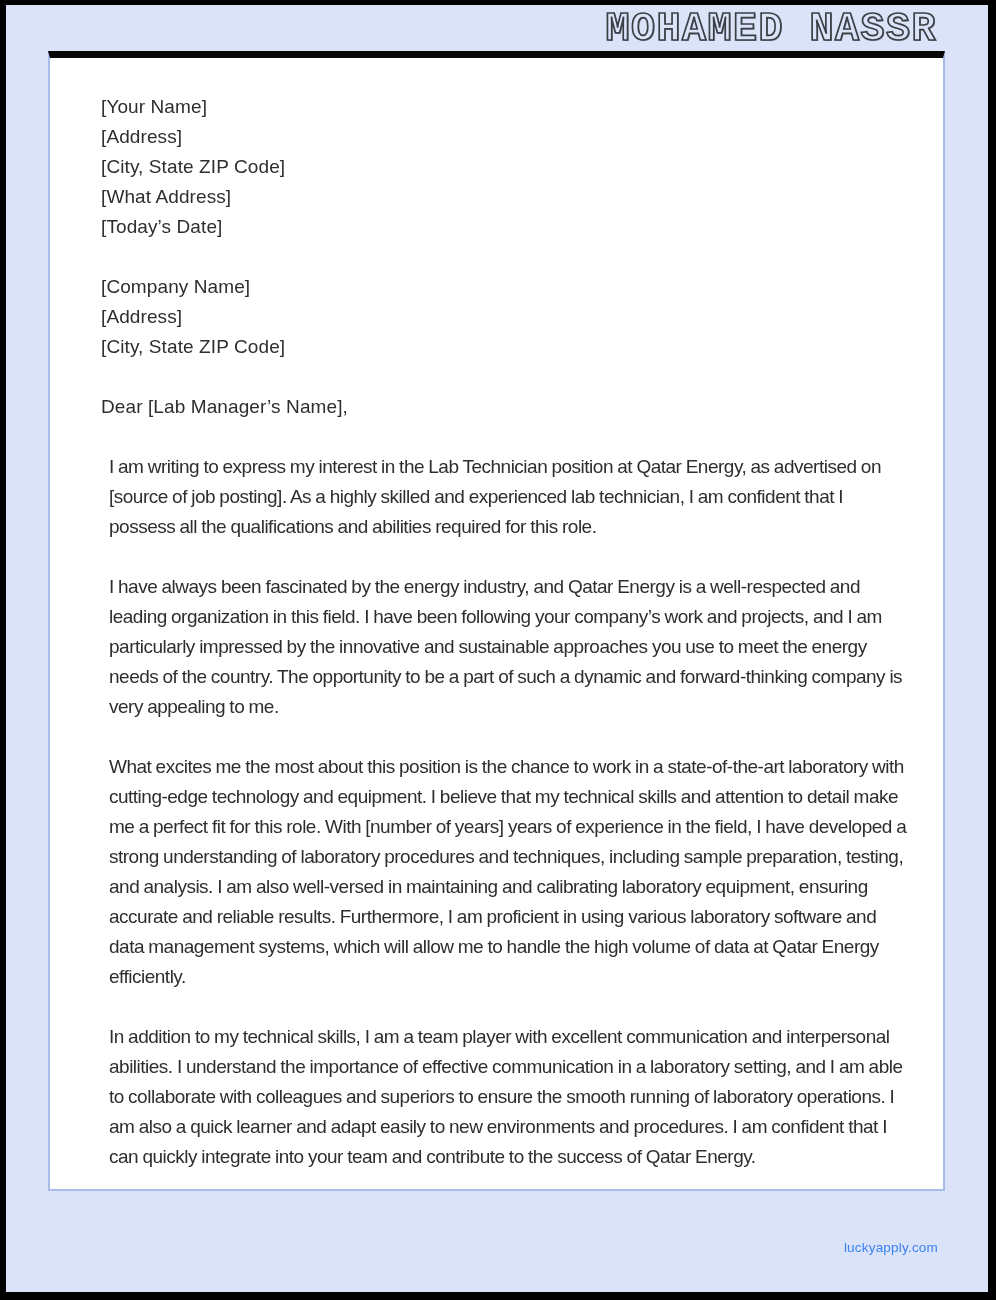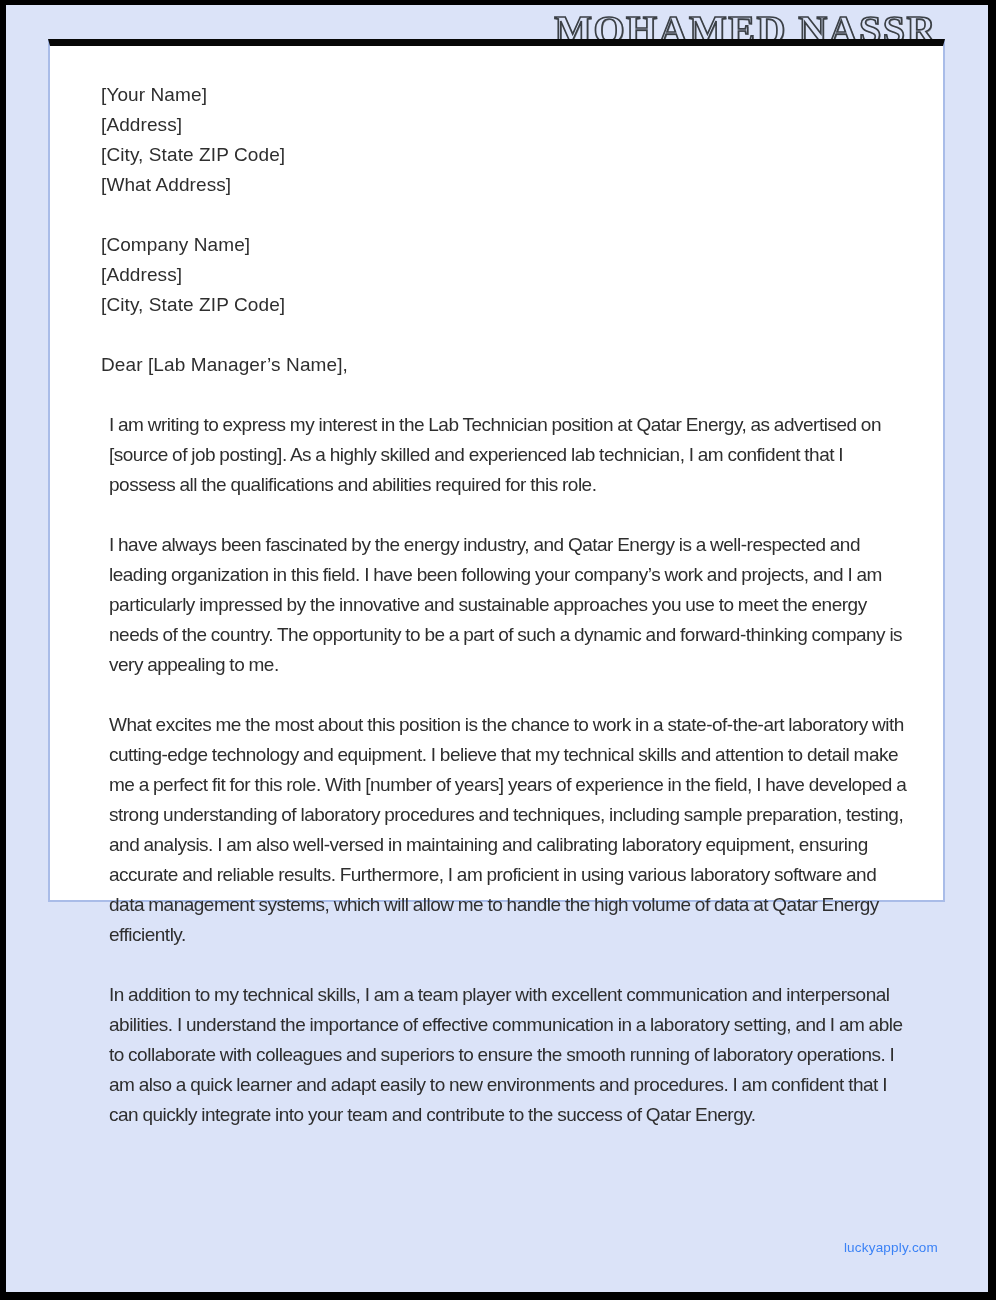--- a/index.html
+++ b/index.html
@@ -12,35 +12,35 @@
   }
   .bg{
     position:absolute;
     left:6px;top:5px;right:8px;bottom:8px;
     background:#dbe3f8;
   }
   .brand{
     position:absolute;
     top:8px;right:59px;
     margin:0;
-    font-family:Liberation Serif, serif;
+    font-family:Liberation Mono, monospace;
     font-size:40px;
     line-height:44px;
     font-weight:700;
     letter-spacing:1.5px;
     color:#dbe3f8;
     -webkit-text-stroke:1.7px #3b4046;
     text-shadow:1px 1px 0 #8a8f99;
     white-space:nowrap;
   }
   .page{
     position:absolute;
-    left:48px;top:39px;
+    left:48px;top:51px;
     width:897px;
-    height:863px;
+    height:1140px;
     box-sizing:border-box;
     background:#ffffff;
     border-top:7px solid #070707;
     border-left:2px solid #a9bce8;
     border-right:2px solid #a9bce8;
     border-bottom:2px solid #a9bce8;
     overflow:visible;
   }
   .content{
     padding:34px 34px 0 51px;
@@ -76,20 +76,21 @@
   <h1 class="brand">MOHAMED NASSR</h1>
 
   <div class="page">
     <div class="content">
 
       <div class="addr-block">
         <div class="addr-line">[Your Name]</div>
         <div class="addr-line">[Address]</div>
         <div class="addr-line">[City, State ZIP Code]</div>
         <div class="addr-line">[What Address]</div>
+        <div class="addr-line">[Today’s Date]</div>
       </div>
 
       <div class="addr-block">
         <div class="addr-line">[Company Name]</div>
         <div class="addr-line">[Address]</div>
         <div class="addr-line">[City, State ZIP Code]</div>
       </div>
 
       <p class="salutation">Dear [Lab Manager’s Name],</p>
 

